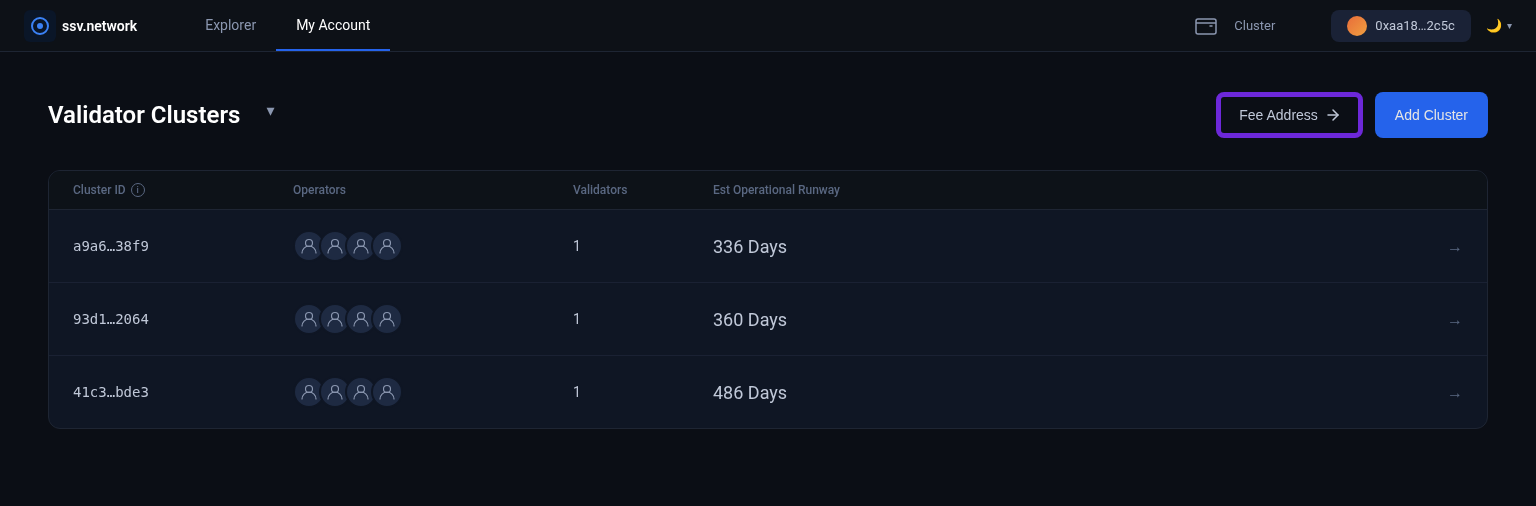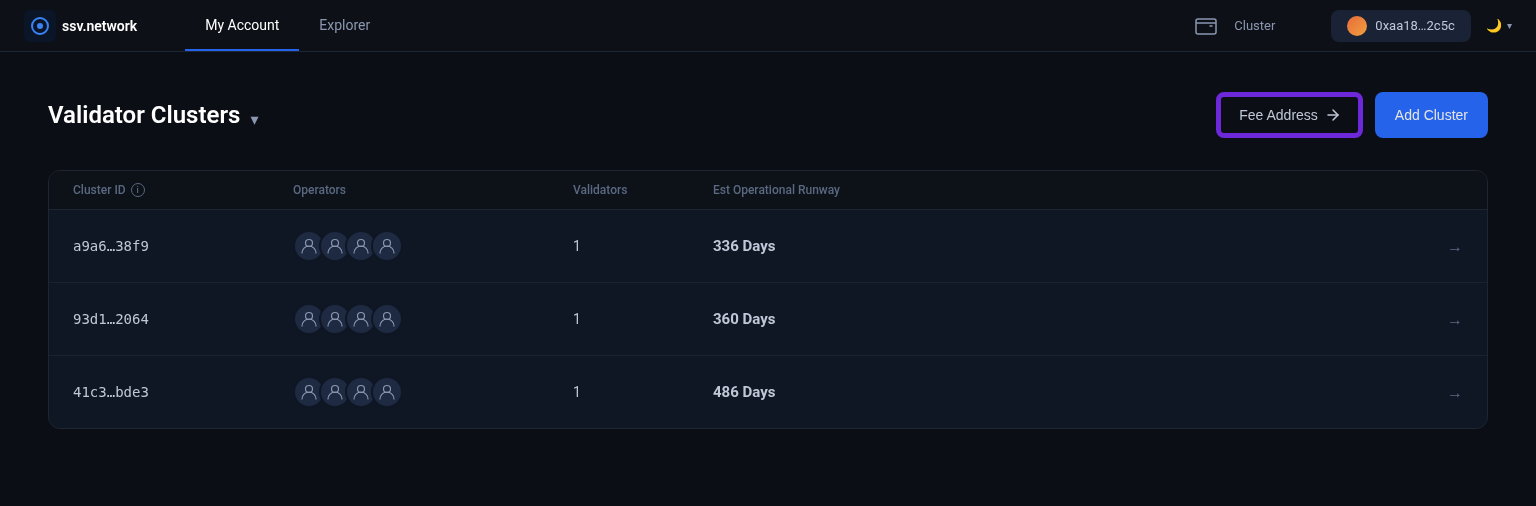--- a/index.html
+++ b/index.html
@@ -99,22 +99,22 @@
 
     
     .page-header {
       display: flex;
       align-items: center;
       justify-content: space-between;
       margin-bottom: 32px;
     }
     .page-title-wrap {
       display: flex;
-      align-items: flex-end;
-      gap: 10px;
+      align-items: flex-start;
+      gap: 26px;
     }
     .page-title {
       font-size: 24px;
       font-weight: 600;
       color: #ffffff;
     }
     .page-title-chevron {
       color: #8b97b0;
       font-size: 16px;
     }
@@ -220,23 +220,22 @@
     .operator-avatar svg {
       width: 20px;
       height: 20px;
     }
 
     .validators-count {
       font-size: 14px;
       color: #c0c8d8;
     }
     .runway-days {
-      font-size: 15px;
+      font-size: 18px;
       color: #c0c8d8;
-      font-weight: bold;
     }
     .row-arrow {
       display: flex;
       align-items: center;
       justify-content: flex-end;
       color: #5a6882;
       font-size: 16px;
     }
   </style>
 </head>
@@ -246,22 +245,22 @@
   <div class="nav-logo">
     <svg class="nav-logo-icon" viewBox="0 0 32 32" fill="none" xmlns="http://www.w3.org/2000/svg">
       <rect width="32" height="32" rx="6" fill="#0a1628"></rect>
       <circle cx="16" cy="16" r="8" stroke="#3b82f6" stroke-width="2" fill="none"></circle>
       <circle cx="16" cy="16" r="3" fill="#3b82f6"></circle>
     </svg>
     <span style="font-size:14px;font-weight:600;color:#fff;">ssv.network</span>
   </div>
 
   <div class="nav-links">
+    <a class="nav-link">Explorer</a>
     <a class="nav-link active">My Account</a>
-    <a class="nav-link">Explorer</a>
   </div>
 
   <div class="nav-right">
 
     <svg class="nav-wallet-icon" viewBox="0 0 24 24" fill="none" stroke="currentColor" stroke-width="1.5">
       <rect x="2" y="5" width="20" height="15" rx="2" stroke="#8b97b0"></rect>
       <path d="M16 12h2" stroke="#8b97b0" stroke-linecap="round"></path>
       <path d="M2 9h20" stroke="#8b97b0"></path>
     </svg>
 

